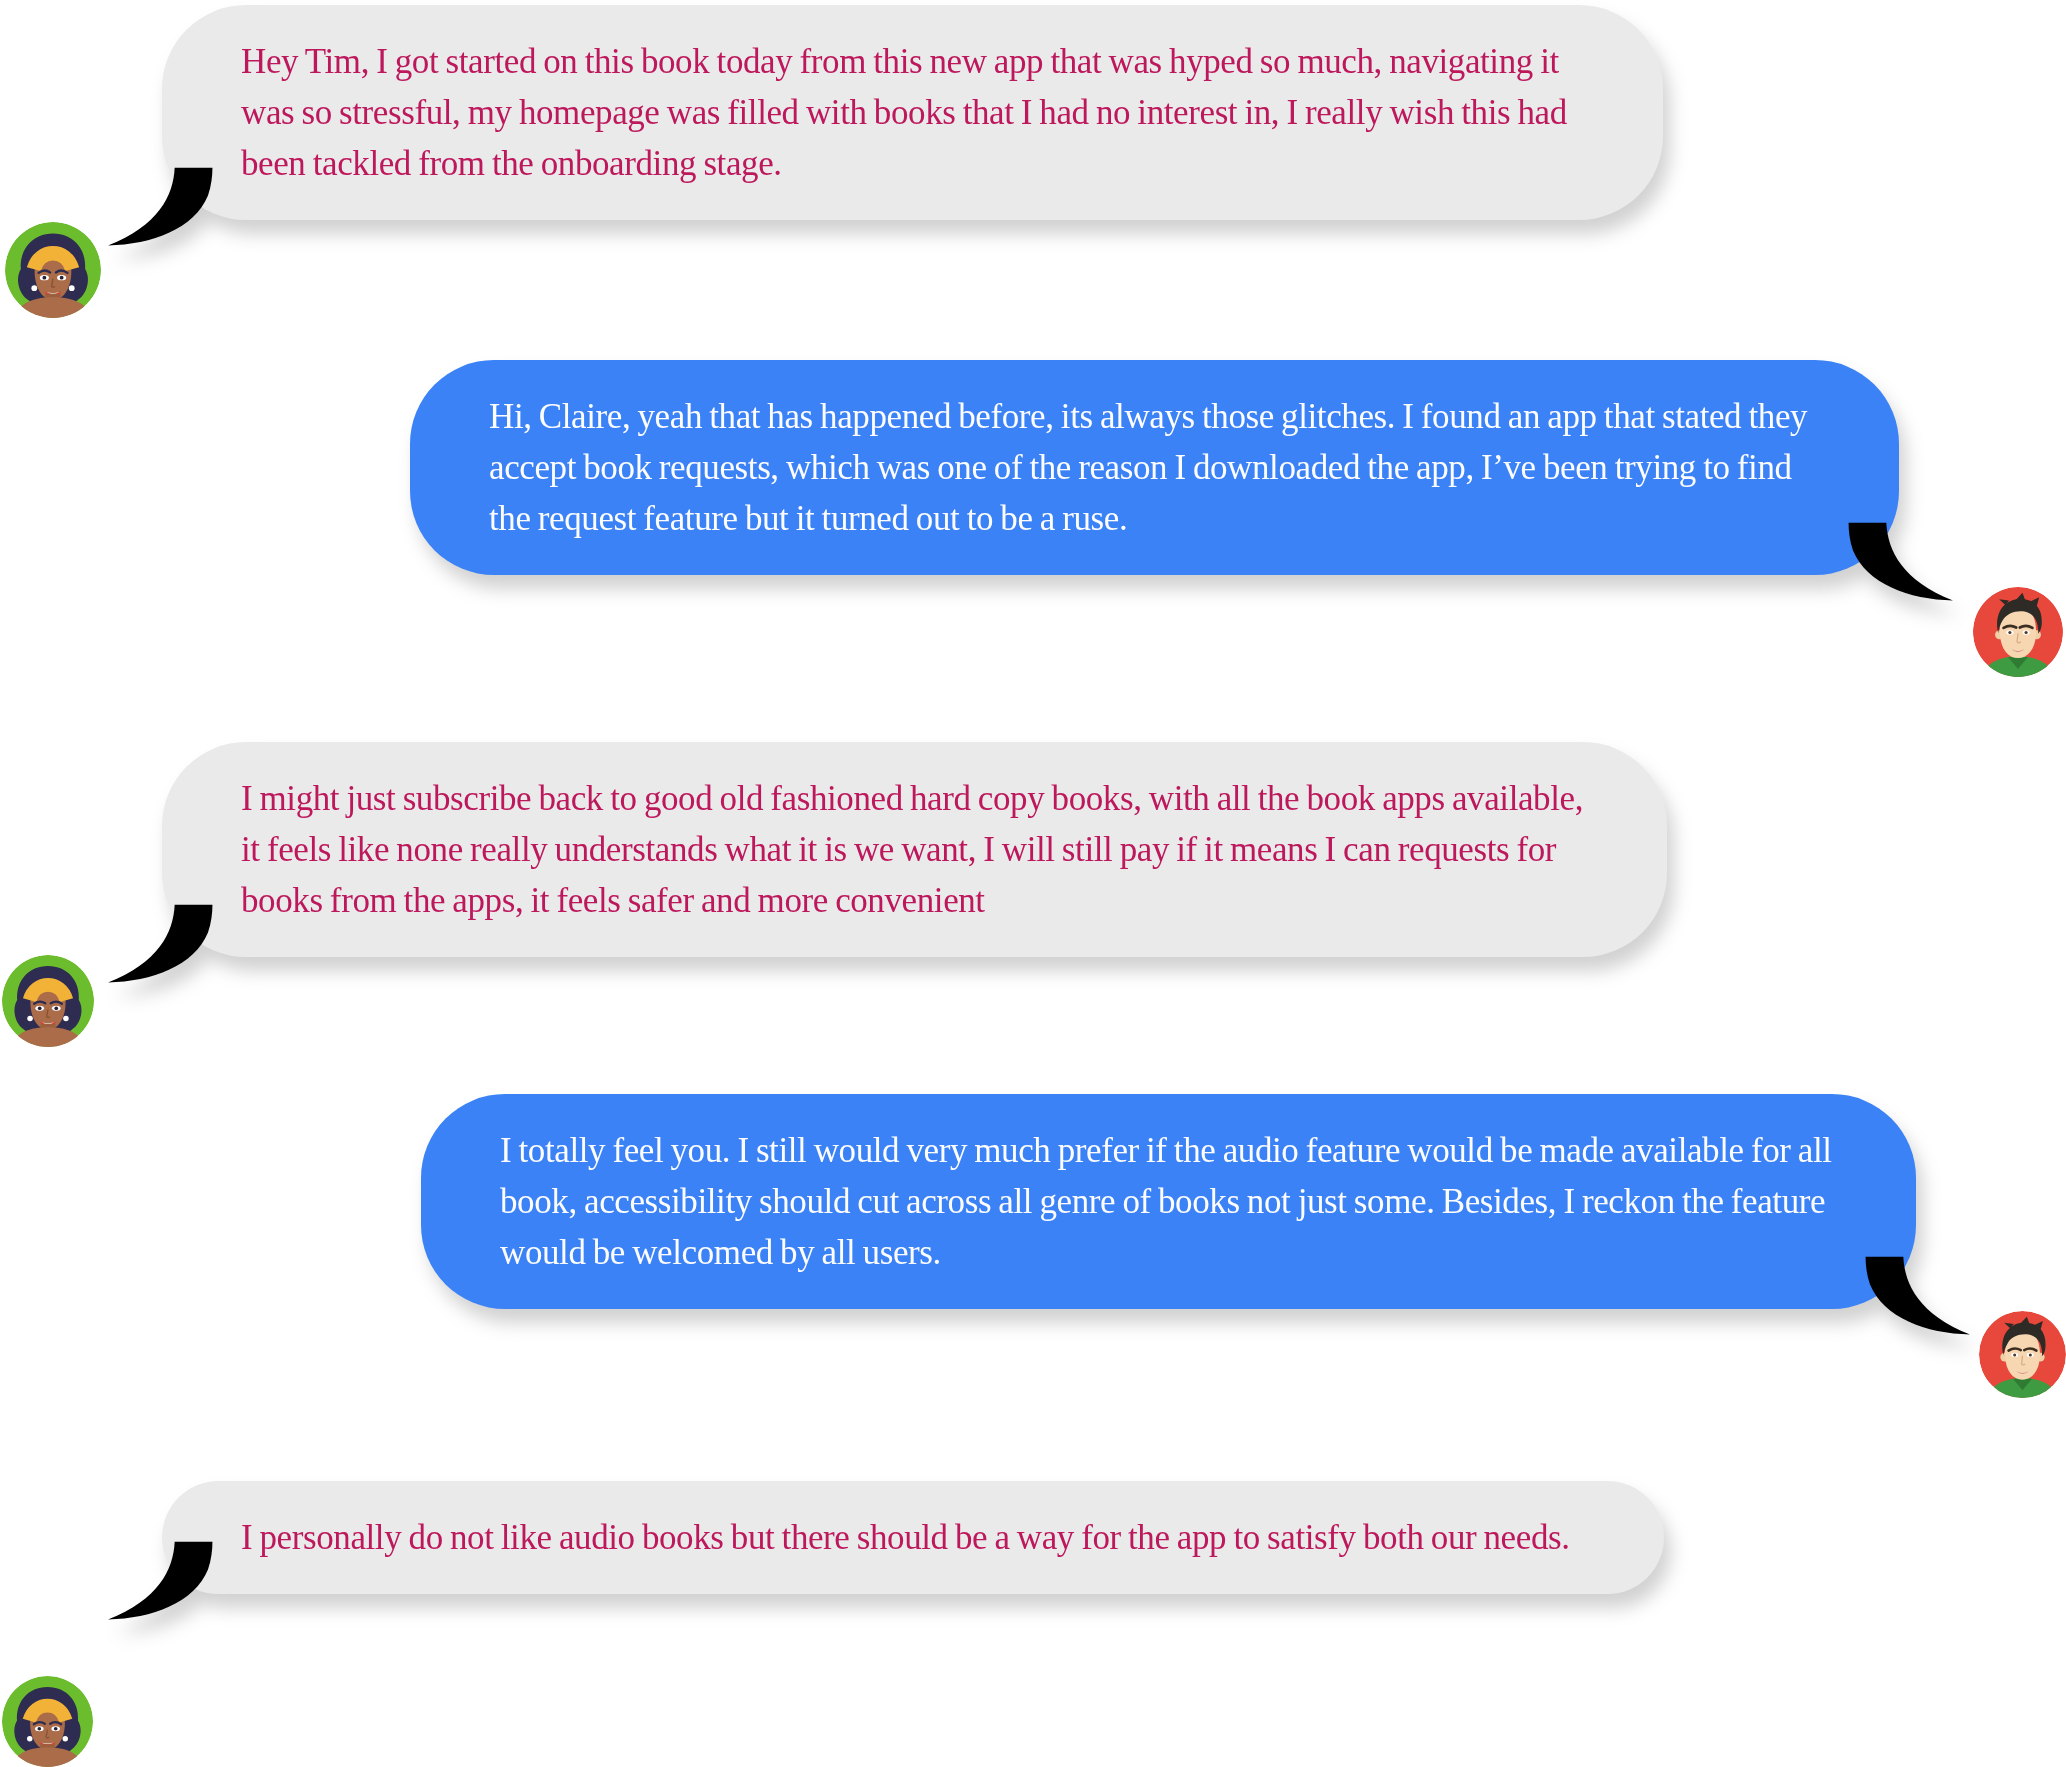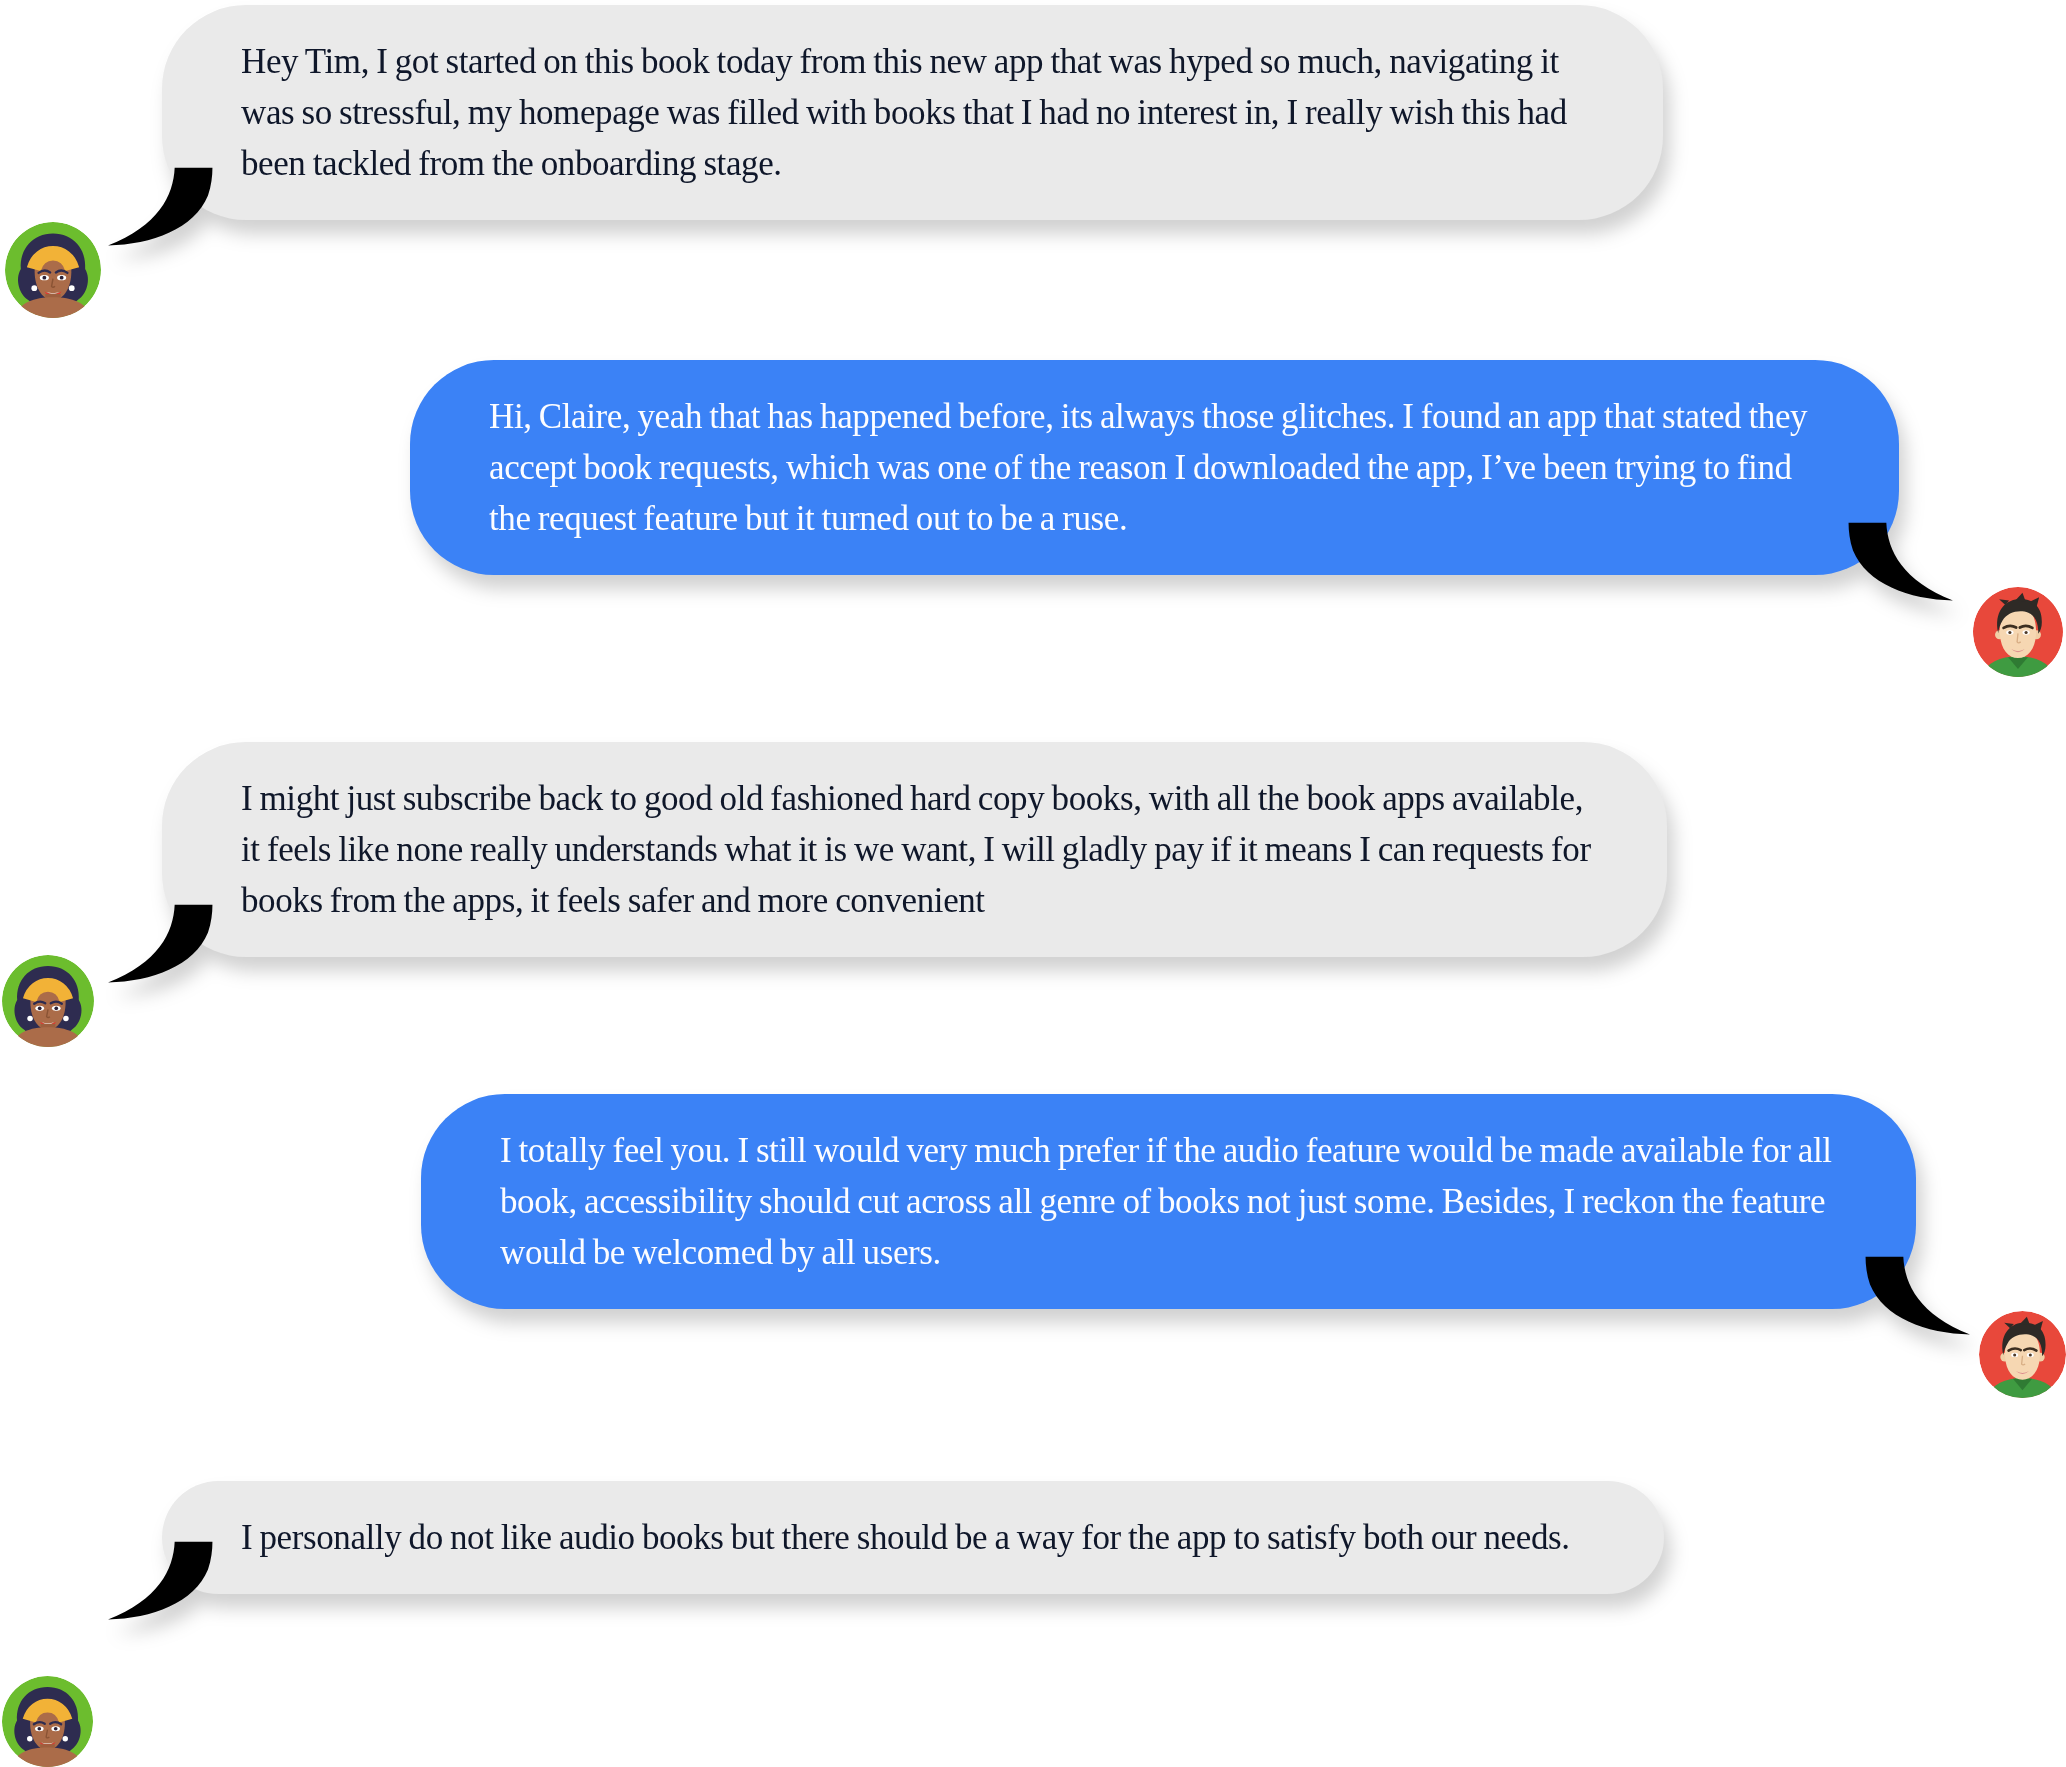--- a/index.html
+++ b/index.html
@@ -14,21 +14,21 @@
     position:absolute;
     border-radius:84px;
     padding:31px 68px 31px 79px;
     font-size:35px;
     line-height:51px;
     letter-spacing:-0.4px;
     word-spacing:-1.1px;
     box-sizing:border-box;
     filter:drop-shadow(7.8px 14.5px 9px rgba(0,0,0,0.18));
   }
-  .bubble-left{background:#eaeaea;color:#0f172a;}
+  .bubble-left{background:#eaeaea;color:#be185d;}
   .bubble-right{background:#3b82f6;color:#fdfdff;}
   .msg-text{margin:0;}
   .tail{position:absolute;width:134px;height:100px;}
   .tail-left{left:-71px;bottom:-31px;}
   .tail-right{right:-71px;bottom:-31px;}
   .avatar{
     position:absolute;
     border-radius:50%;
   }
   .avatar svg{display:block;width:100%;height:100%;}
@@ -113,21 +113,21 @@
         </g>
       </svg>
   </div>
   <div class="avatar" style="left:1973px; top:587px; width:90px; height:90px;">
     <svg viewBox="0 0 200 200">
         <use href="#av-man"></use>
       </svg>
   </div>
 
   <div class="bubble bubble-left" style="left:162px; top:742px; width:1505px;">
-    <p class="msg-text">I might just subscribe back to good old fashioned hard copy books, with all the book apps available, it feels like none really understands what it is we want, I will gladly pay if it means I can requests for books from the apps, it feels safer and more convenient</p>
+    <p class="msg-text">I might just subscribe back to good old fashioned hard copy books, with all the book apps available, it feels like none really understands what it is we want, I will still pay if it means I can requests for books from the apps, it feels safer and more convenient</p>
     <svg class="tail tail-left" viewBox="0 0 240 180">
         <use href="#tail-shape"></use>
       </svg>
   </div>
   <div class="avatar" style="left:1.7px; top:955px; width:92px; height:92px;">
     <svg viewBox="0 0 200 200">
         <use href="#av-woman"></use>
       </svg>
   </div>
 

